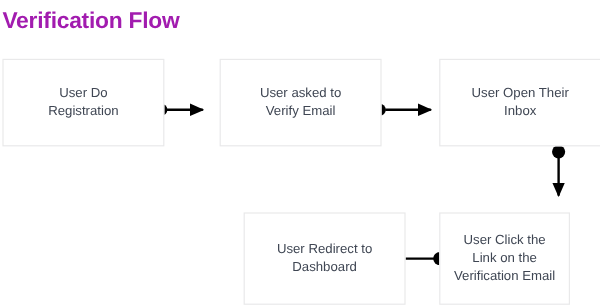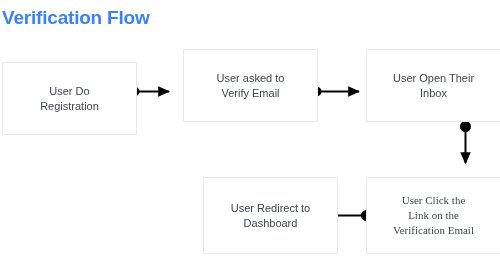--- a/index.html
+++ b/index.html
@@ -23,21 +23,21 @@
     height: 256px;
   }
 
   
   .flow-title {
     position: absolute;
     left: 2px;
     top: 6px;
     font-size: 19px;
     font-weight: bold;
-    color: #3b82f6;
+    color: #a21caf;
     letter-spacing: -0.2px;
     line-height: 24px;
     white-space: nowrap;
   }
 
   
   .node {
     position: absolute;
     box-sizing: border-box;
     background: #ffffff;
@@ -48,24 +48,24 @@
     text-align: center;
   }
   .node-label {
     font-size: 11px;
     line-height: 15px;
     color: #3f4653;
     padding: 0 8px;
     white-space: pre-line;
   }
 
-  #node-registration   { left: 2px;   top: 62px;  width: 135px; height: 73px; }
+  #node-registration   { left: 2px;   top: 49px;  width: 135px; height: 73px; }
   #node-asked-verify   { left: 183px; top: 49px;  width: 135px; height: 73px; }
   #node-open-inbox     { left: 366px; top: 49px;  width: 135px; height: 73px; }
-  #node-click-link     { left: 366px; top: 177px; width: 135px; height: 77px; font-family: Liberation Serif, serif; }
+  #node-click-link     { left: 366px; top: 177px; width: 109px; height: 77px; }
   #node-redirect-dash  { left: 183px; top: 177px; width: 135px; height: 77px; margin-left: 20px; }
 
   
   #connector-layer {
     position: absolute;
     left: 0; top: 0;
     width: 500px;
     height: 256px;
     pointer-events: none;
   }

